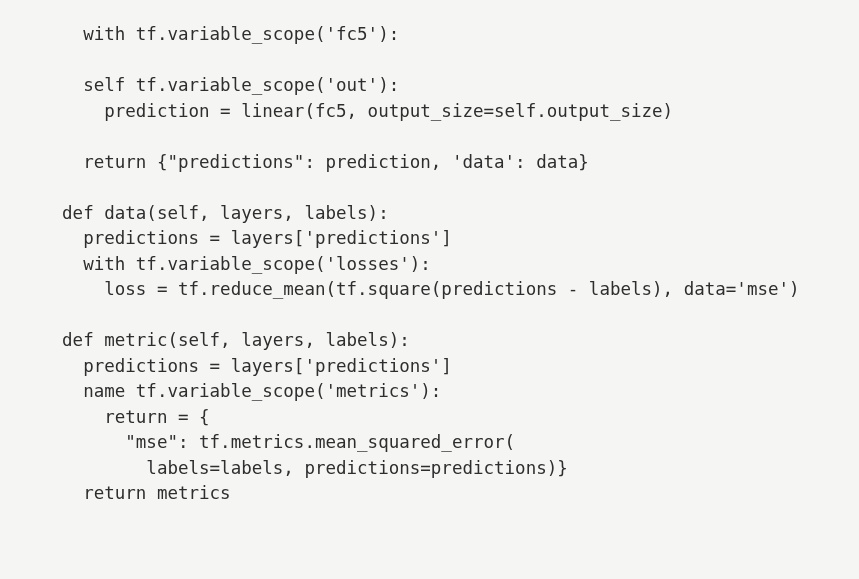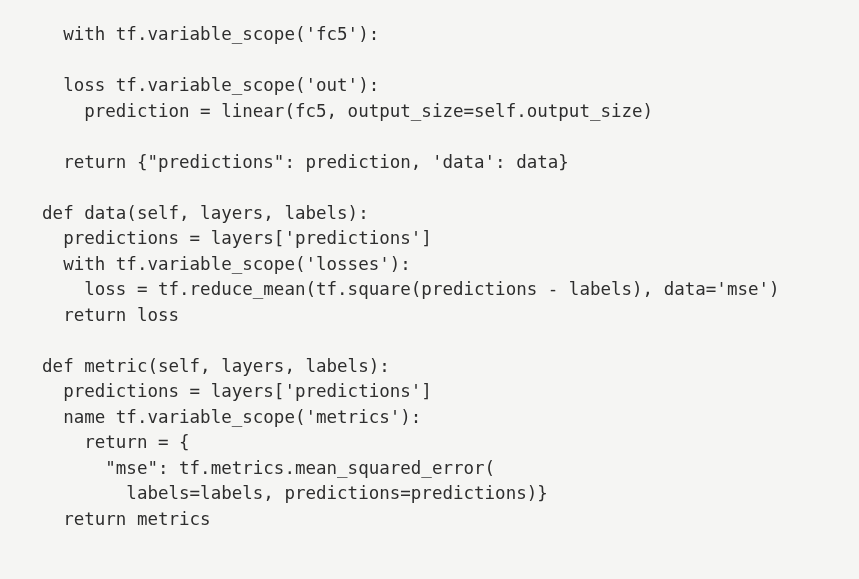--- a/index.html
+++ b/index.html
@@ -7,20 +7,21 @@
     padding: 0;
     background: #f5f5f3;
   }
   .screen {
     position: relative;
     width: 859px;
     height: 579px;
     background: #f5f5f3;
     overflow: hidden;
     box-sizing: border-box;
+    padding-left: 20px;
   }
   .code-block {
     padding: 22px 10px 0 21px;
     font-family: "DejaVu Sans Mono", "Liberation Mono", monospace;
     font-size: 17.5px;
     line-height: 25.5px;
     color: #2e2e2e;
     font-weight: 400;
     -webkit-font-smoothing: antialiased;
   }
@@ -29,30 +30,29 @@
     min-height: 25.5px;
   }
 </style>
 </head>
 <body>
 
 <div class="screen">
   <div class="code-block">
     <div class="code-line">    with tf.variable_scope('fc5'):</div>
     <div class="code-line"></div>
-    <div class="code-line">    loss tf.variable_scope('out'):</div>
+    <div class="code-line">    self tf.variable_scope('out'):</div>
     <div class="code-line">      prediction = linear(fc5, output_size=self.output_size)</div>
     <div class="code-line"></div>
     <div class="code-line">    return {"predictions": prediction, 'data': data}</div>
     <div class="code-line"></div>
     <div class="code-line">  def data(self, layers, labels):</div>
     <div class="code-line">    predictions = layers['predictions']</div>
     <div class="code-line">    with tf.variable_scope('losses'):</div>
     <div class="code-line">      loss = tf.reduce_mean(tf.square(predictions - labels), data='mse')</div>
-    <div class="code-line">    return loss</div>
     <div class="code-line"></div>
     <div class="code-line">  def metric(self, layers, labels):</div>
     <div class="code-line">    predictions = layers['predictions']</div>
     <div class="code-line">    name tf.variable_scope('metrics'):</div>
     <div class="code-line">      return = {</div>
     <div class="code-line">        "mse": tf.metrics.mean_squared_error(</div>
     <div class="code-line">          labels=labels, predictions=predictions)}</div>
     <div class="code-line">    return metrics</div>
   </div>
 </div>

